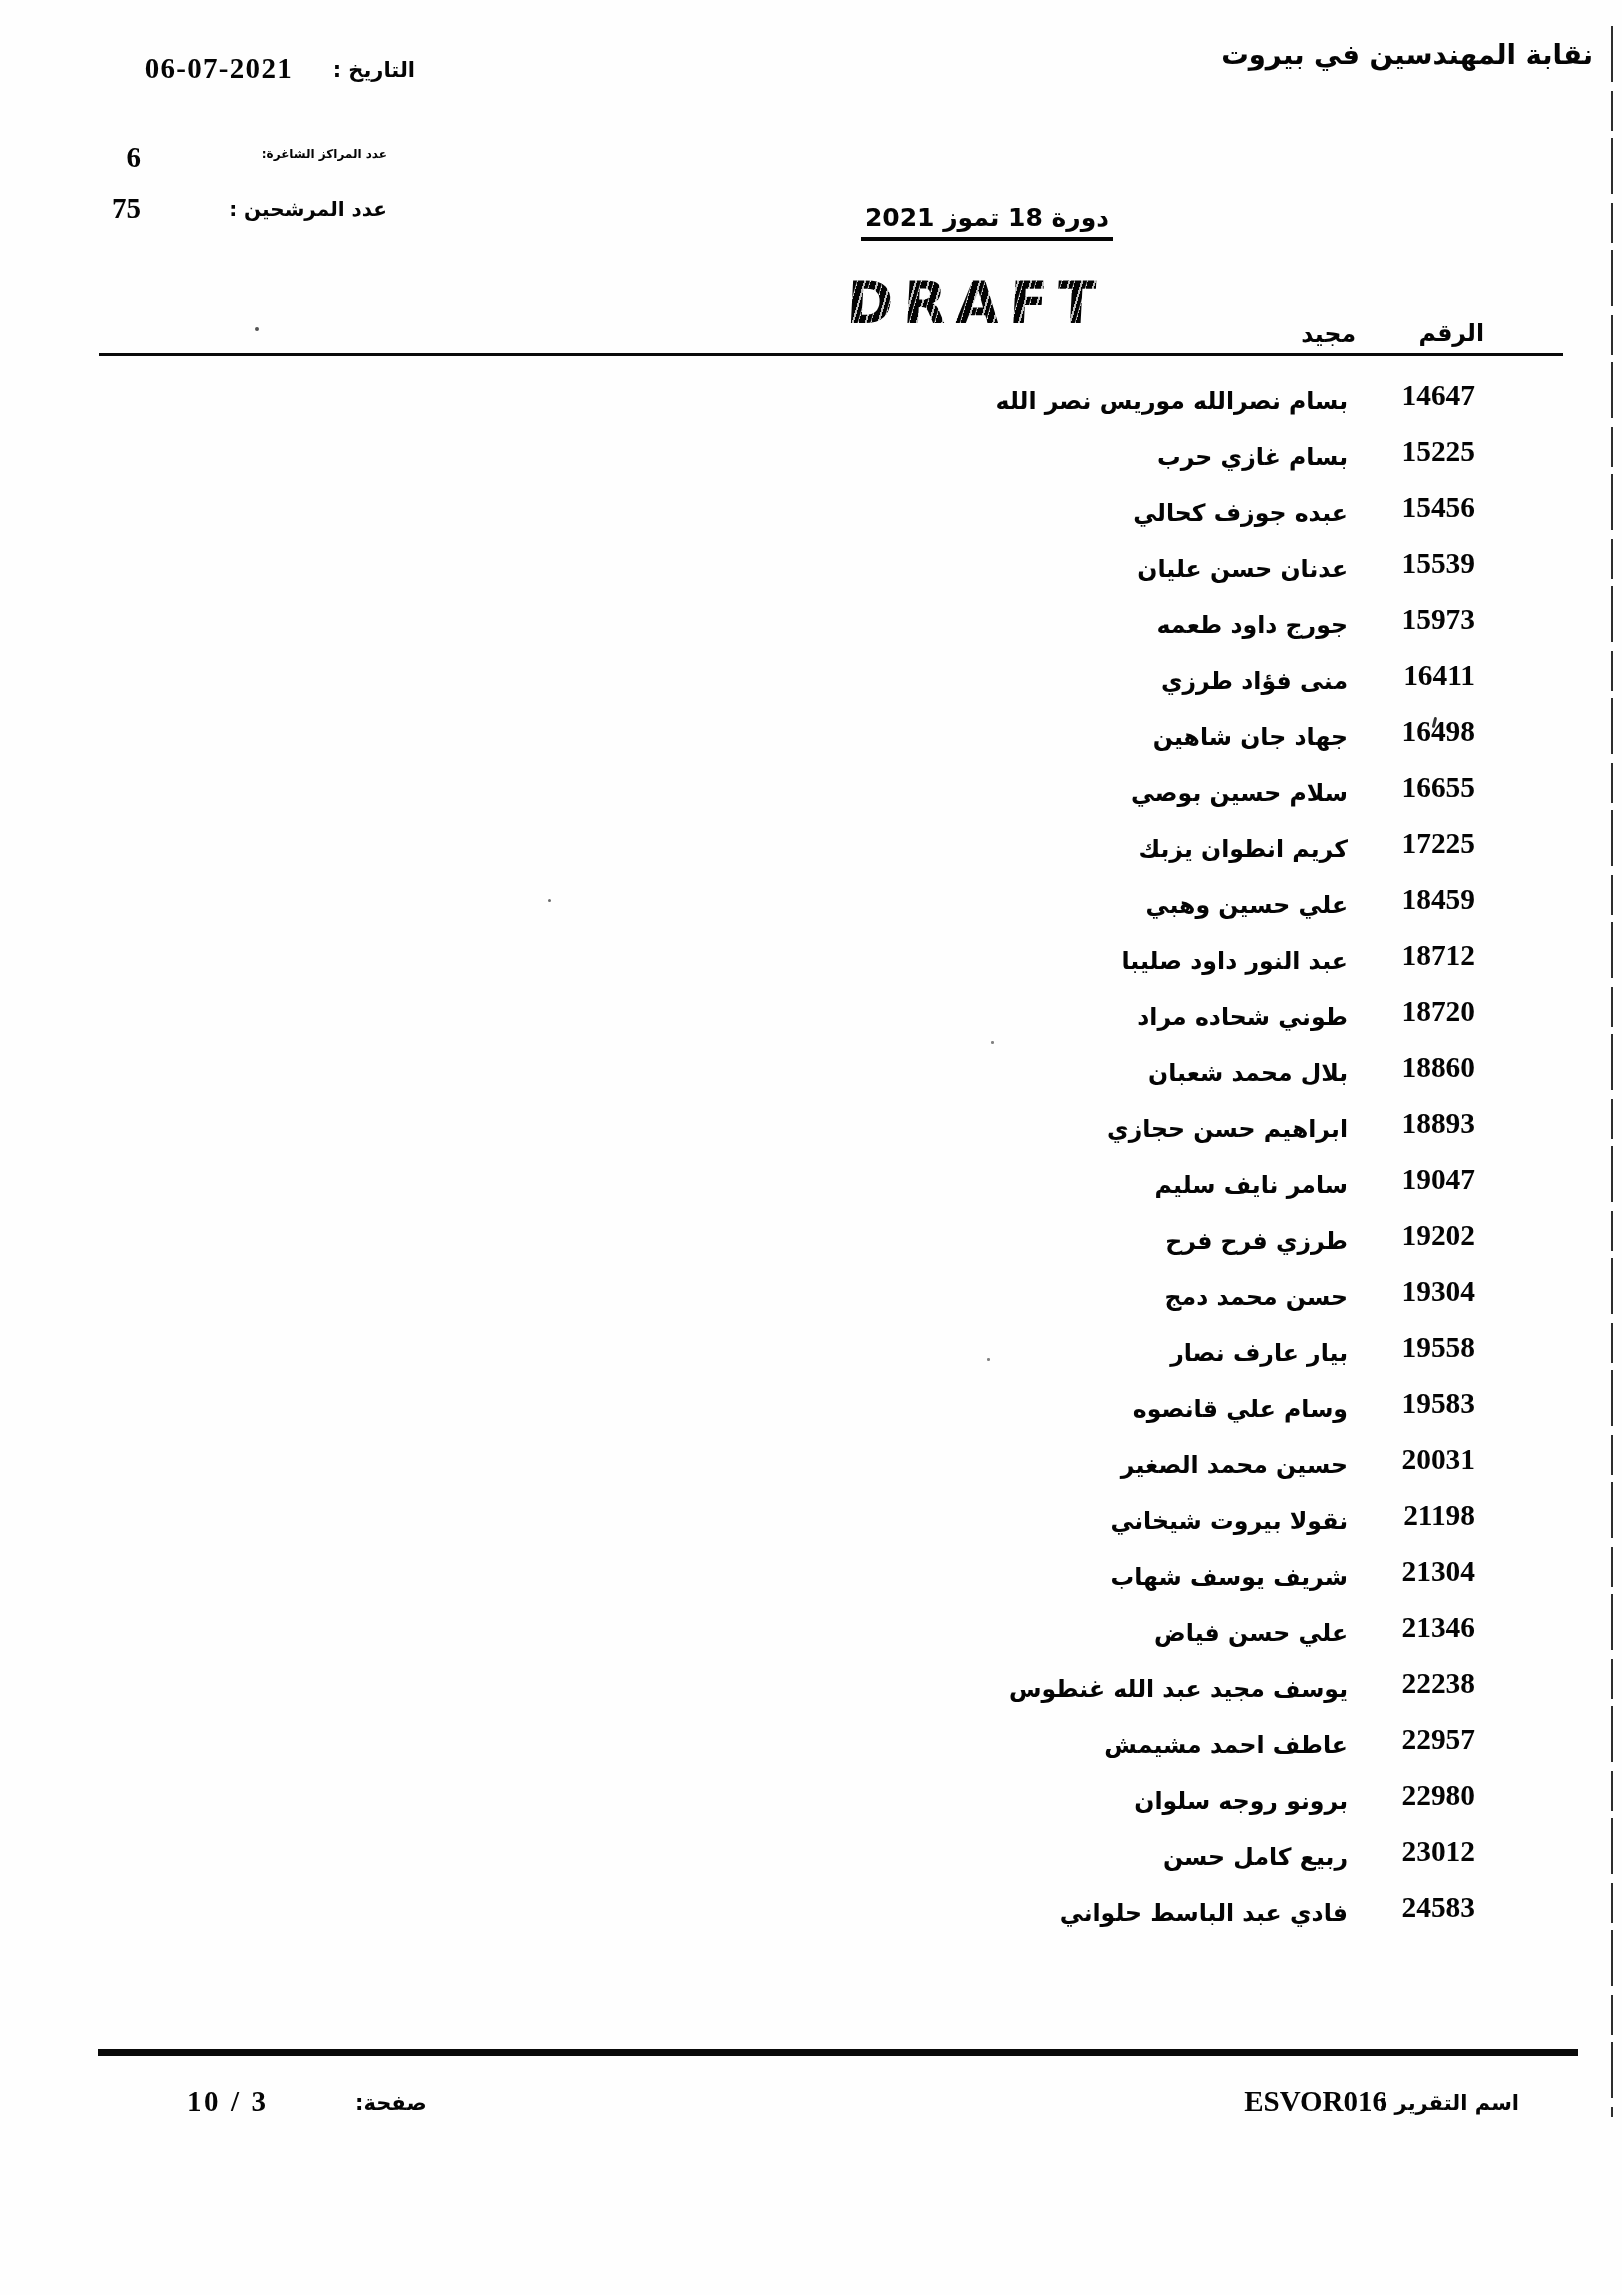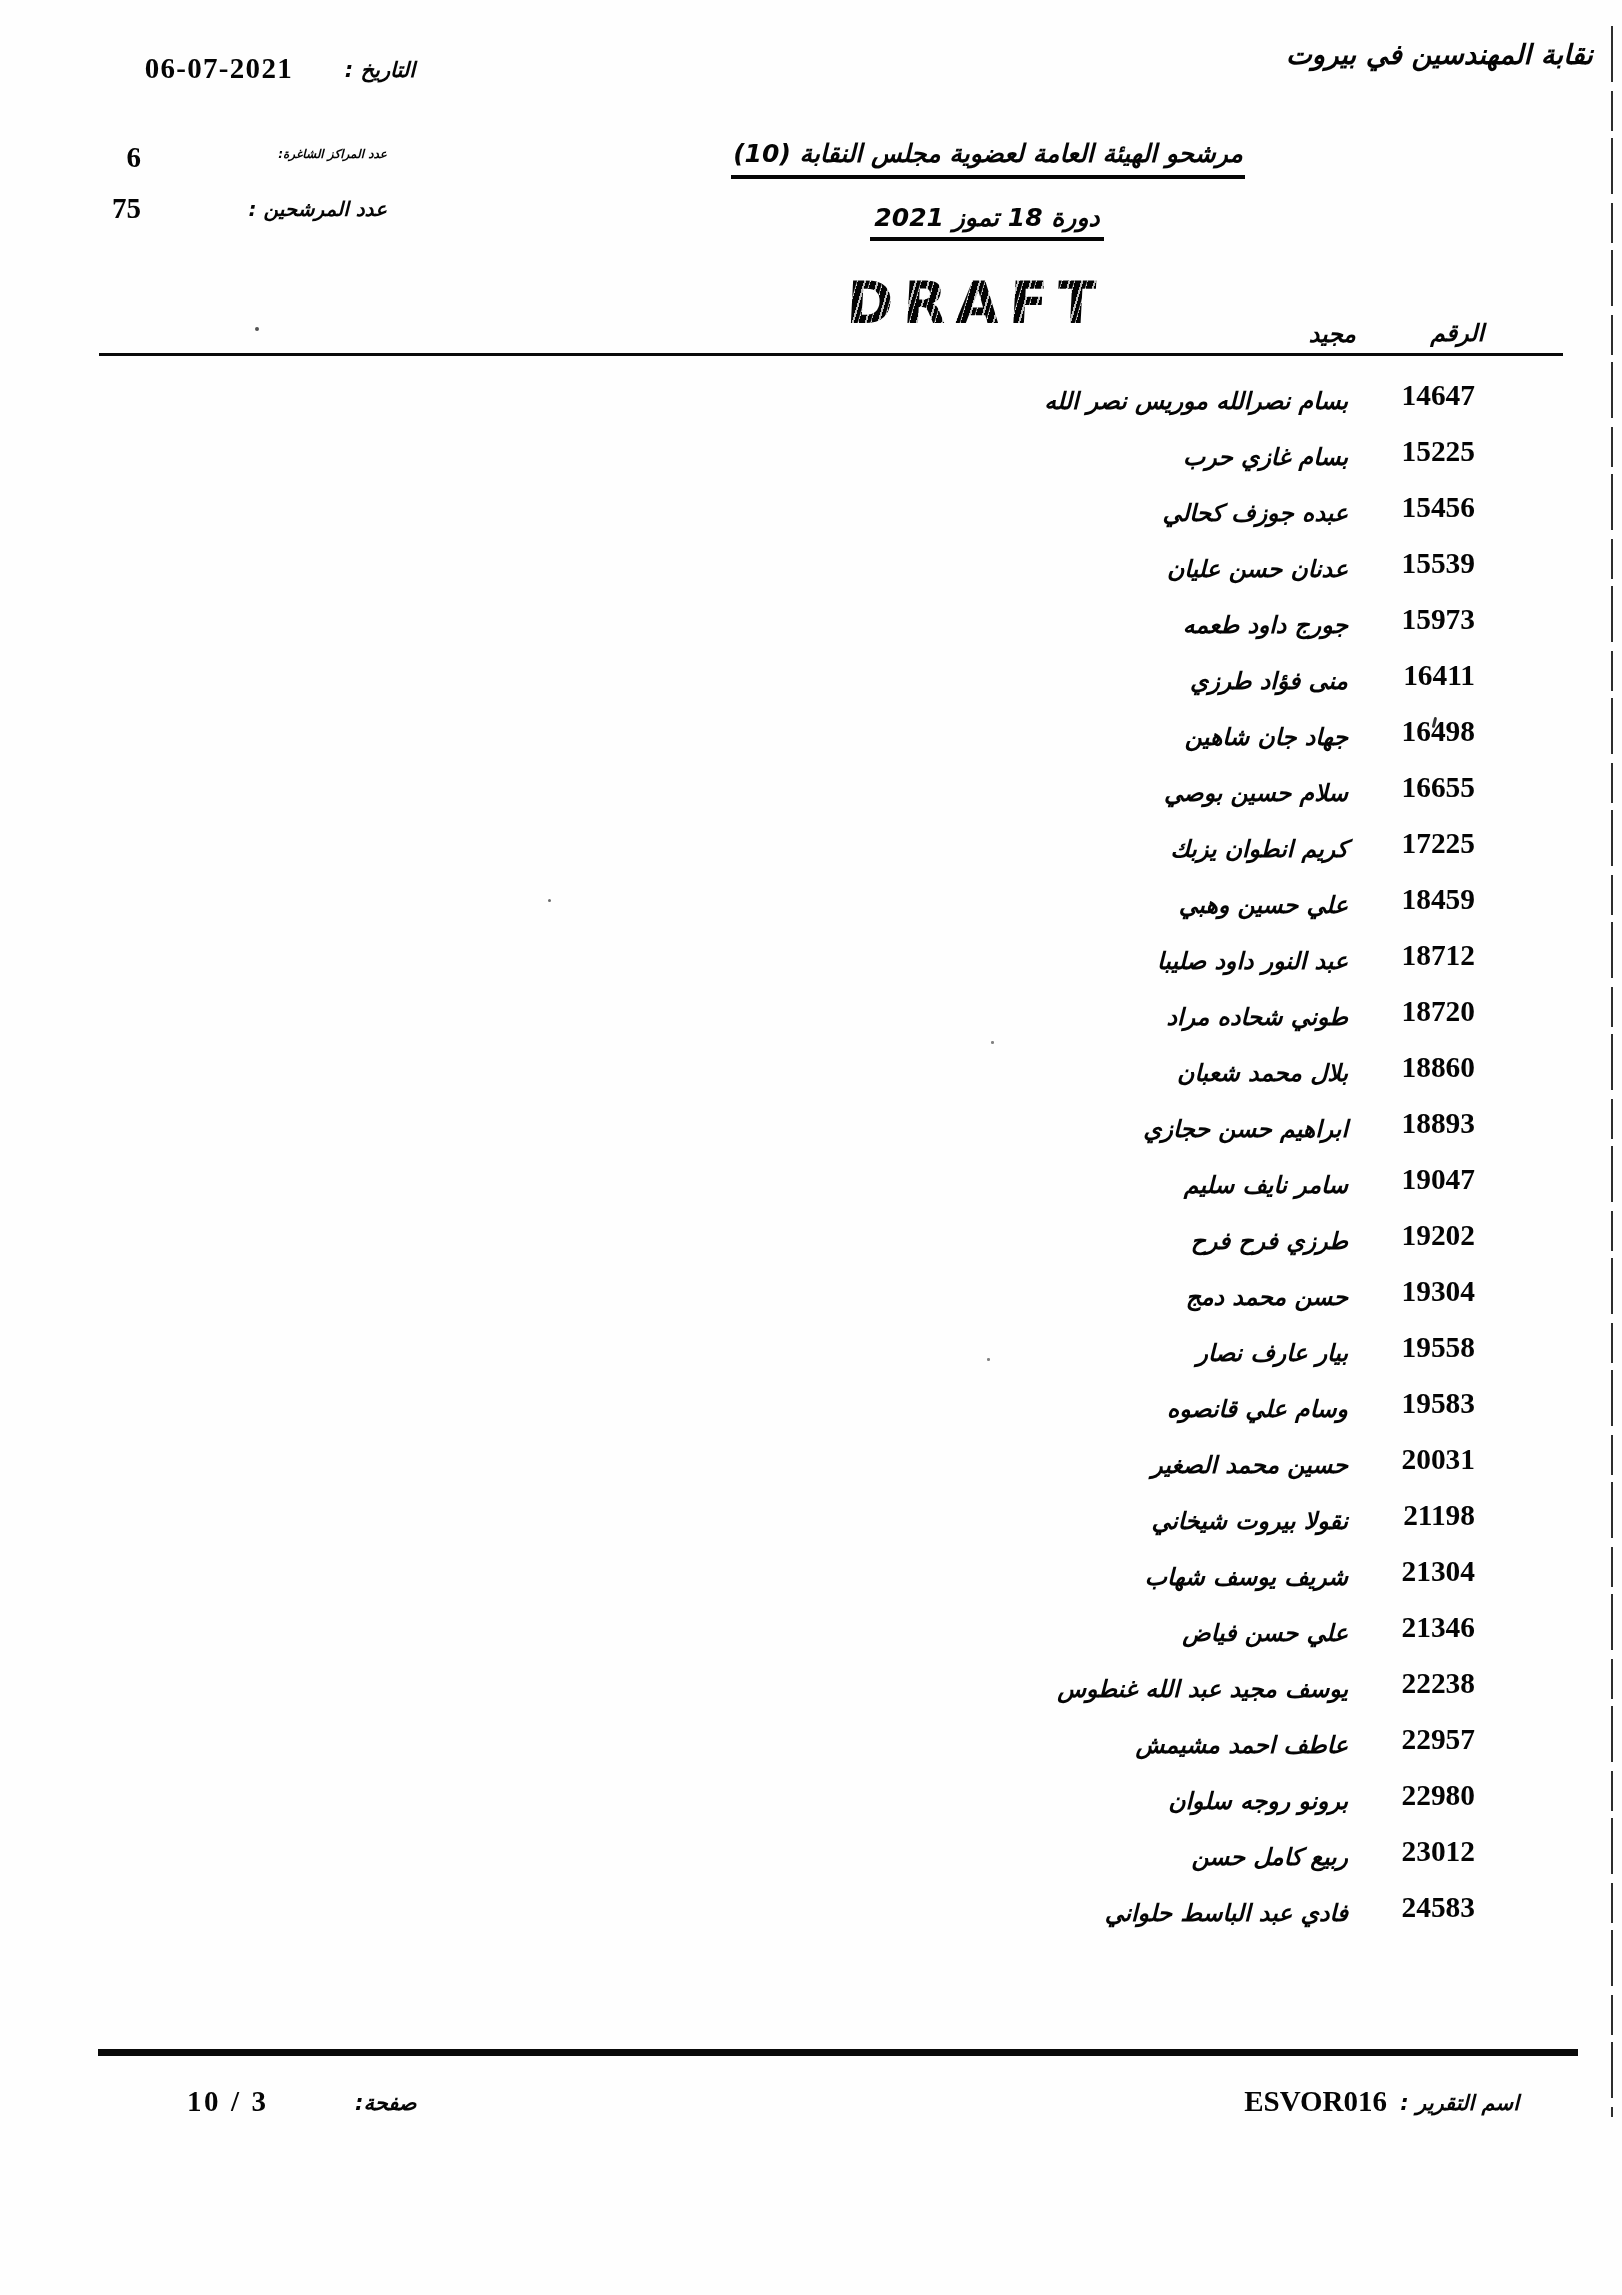--- a/index.html
+++ b/index.html
@@ -13,21 +13,20 @@
     background: #fefefe;
     overflow: hidden;
     color: #050505;
   }
   .ar {
     font-family: "DejaVu Sans", sans-serif;
     font-weight: 700;
     direction: rtl;
     unicode-bidi: embed;
     white-space: nowrap;
-    font-style: italic;
   }
   .sf {
     font-family: "Liberation Serif", "DejaVu Serif", serif;
     font-weight: 700;
     white-space: nowrap;
   }
   .abs { position: absolute; }
 
   
   .org-name      { right: 29px;  top: 38px;  font-size: 27.5px; }
@@ -100,23 +99,20 @@
 <div class="page">
 
   <div class="abs ar org-name">نقابة المهندسين في بيروت</div>
   <div class="abs ar date-label">التاريخ :</div>
   <div class="abs sf date-value">06-07-2021</div>
   <div class="abs ar vacant-label">عدد المراكز الشاغرة:</div>
   <div class="abs sf vacant-value">6</div>
   <div class="abs ar cand-label">عدد المرشحين :</div>
   <div class="abs sf cand-value">75</div>
 
-  <div class="abs title-wrap">
-    <span class="ar u">مرشحو الهيئة العامة لعضوية مجلس النقابة  (10)</span>
-  </div>
   <div class="abs session-wrap">
     <span class="ar u">دورة  18 تموز 2021</span>
   </div>
 
   <div class="abs draft">DRAFT</div>
 
   <div class="abs ar col-name">مجيد</div>
   <div class="abs ar col-num">الرقم</div>
 
   <div class="abs rule-top"></div>

